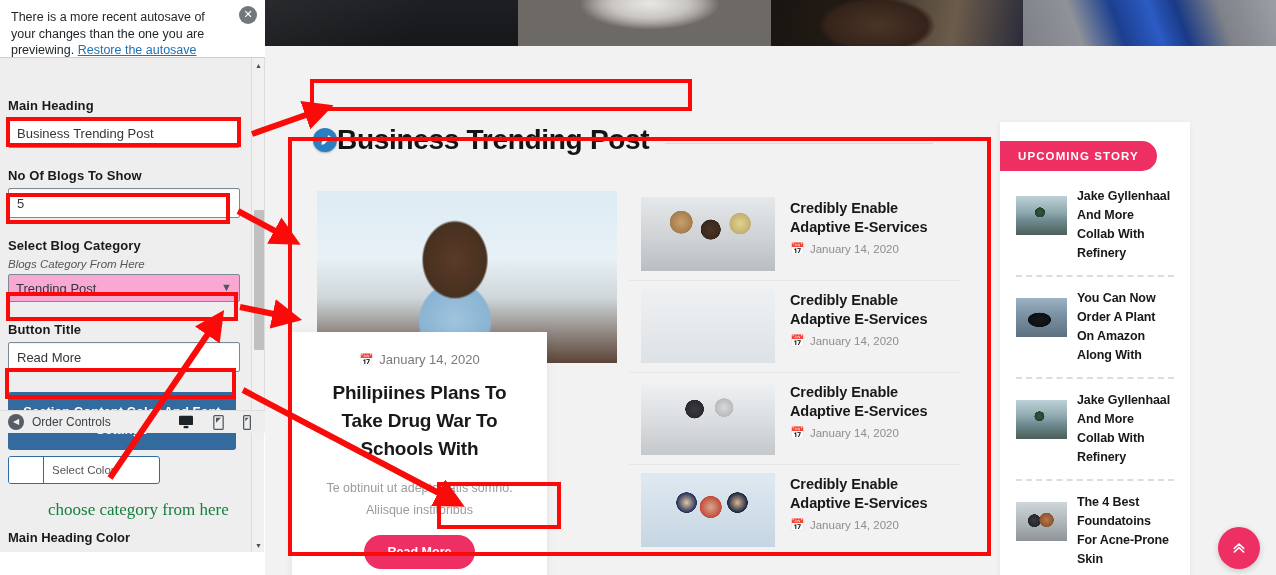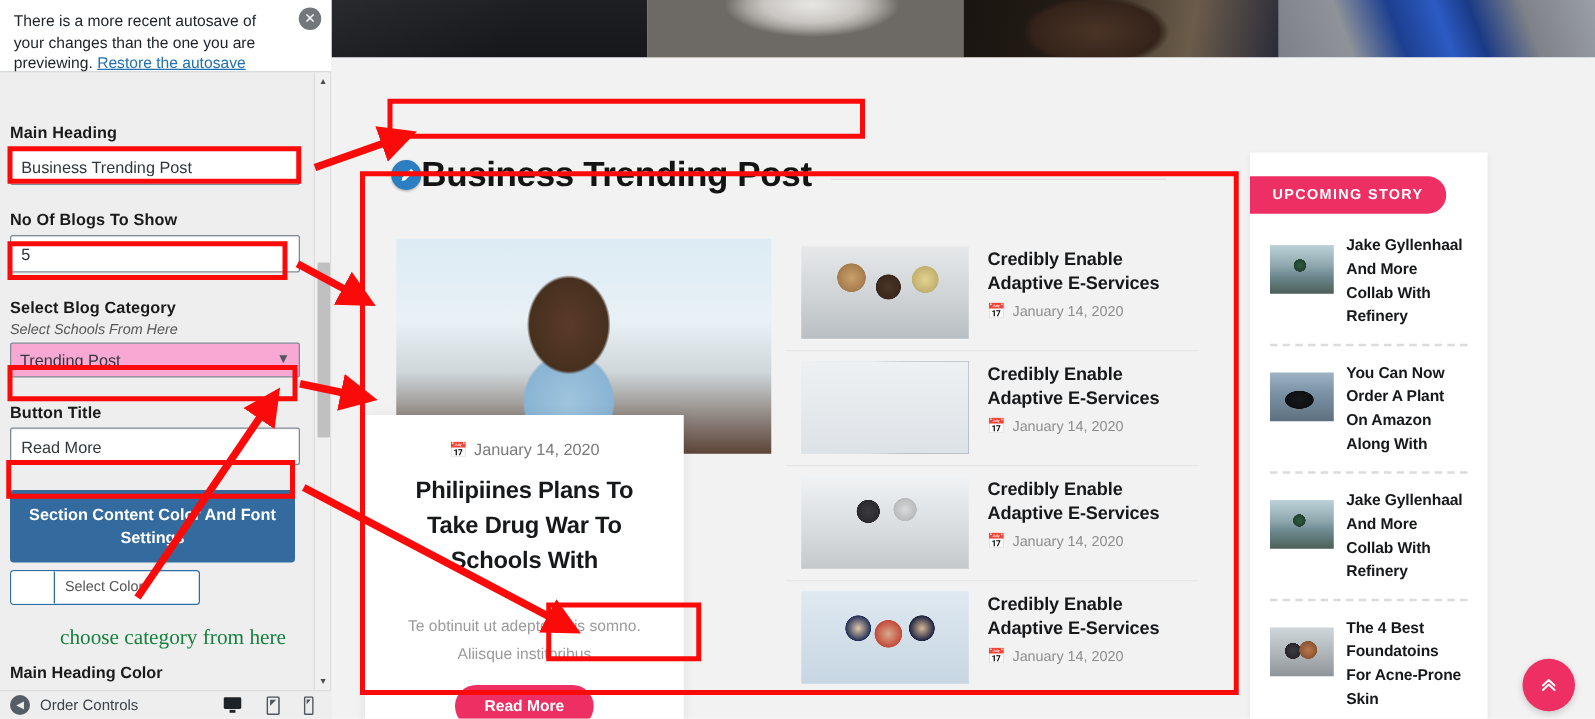--- a/index.html
+++ b/index.html
@@ -8,21 +8,21 @@
     width: 1276px; height: 575px;
     overflow: hidden;
     font-family: "Liberation Sans", sans-serif;
     background: #fff;
   }
   #root { position: relative; width: 1276px; height: 575px; overflow: hidden; }
 
   
   #customizer {
     position: absolute; left: 0; top: 0;
-    width: 265px; height: 575px;
+    width: 265px; height: 433px;
     background: #eeeeee;
     border-right: 1px solid #ddd;
     z-index: 20;
   }
   #autosave-notice {
     position: absolute; left: 0; top: 0; width: 265px; height: 58px;
     background: #fff; border-bottom: 1px solid #ccd0d4;
     padding: 9px 34px 9px 11px;
     font-size: 12.5px; line-height: 16.5px; color: #1d2327;
   }
@@ -197,21 +197,21 @@
     padding: 20px 22px 0; text-align: center;
     box-shadow: 0 1px 10px rgba(0,0,0,.07);
   }
   .card-date {
     font-size: 13px; color: #7a7a7a; margin-bottom: 12px;
     font-family: "Liberation Sans", sans-serif;
   }
   .cal-ico { color: #8c8c8c; margin-right: 5px; font-size: 12px; }
   #feat-title {
     font-size: 19px; font-weight: bold; color: #16181a;
-    line-height: 28px; margin-bottom: 27px; letter-spacing: -.2px;
+    line-height: 28px; margin-bottom: 14px; letter-spacing: -.2px;
   }
   #feat-excerpt {
     font-size: 12.5px; color: #9b9b9b; line-height: 22px; margin-bottom: 14px;
   }
   #read-more {
     display: inline-block; background: #ee2f63; color: #fff;
     font-size: 12.5px; font-weight: bold; border: none;
     padding: 10px 24px; border-radius: 20px; cursor: pointer;
     font-family: "Liberation Sans", sans-serif;
   }
@@ -434,21 +434,21 @@
         <input class="txt-input" value="Business Trending Post" style="">
       </div>
 
       <div class="fld">
         <div class="field-label">No Of Blogs To Show</div>
         <input class="txt-input" value="5" style="">
       </div>
 
       <div class="fld">
         <div class="field-label">Select Blog Category</div>
-        <div class="field-sub">Select Schools From Here</div>
+        <div class="field-sub">Blogs Category From Here</div>
         <div class="sel-wrap">
           <select class="sel-input">
             <option>Trending Post</option>
           </select>
           <span class="sel-chev">▼</span>
         </div>
       </div>
 
       <div class="fld">
         <div class="field-label">Button Title</div>

